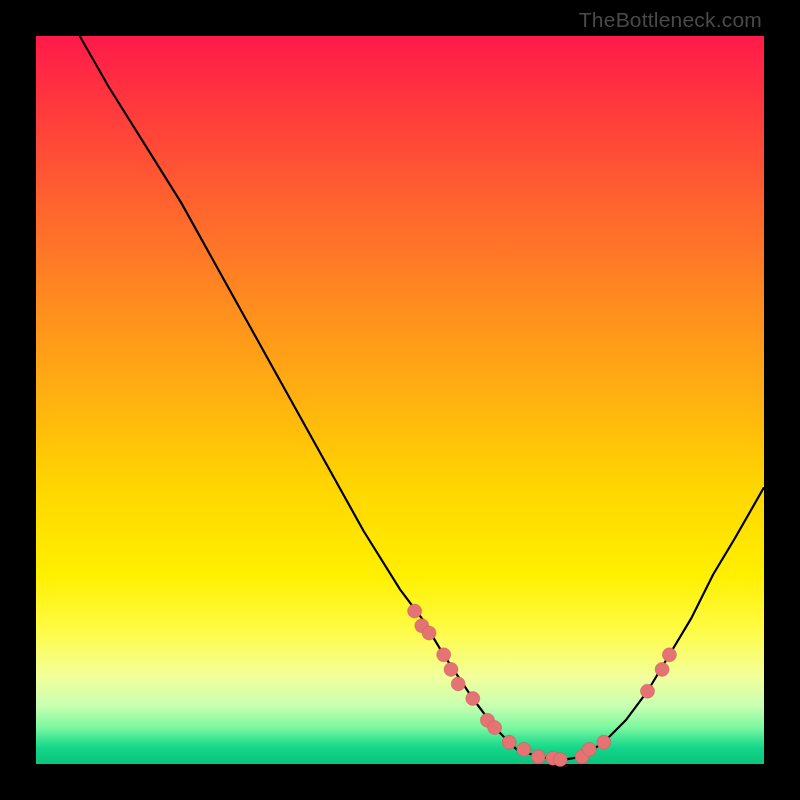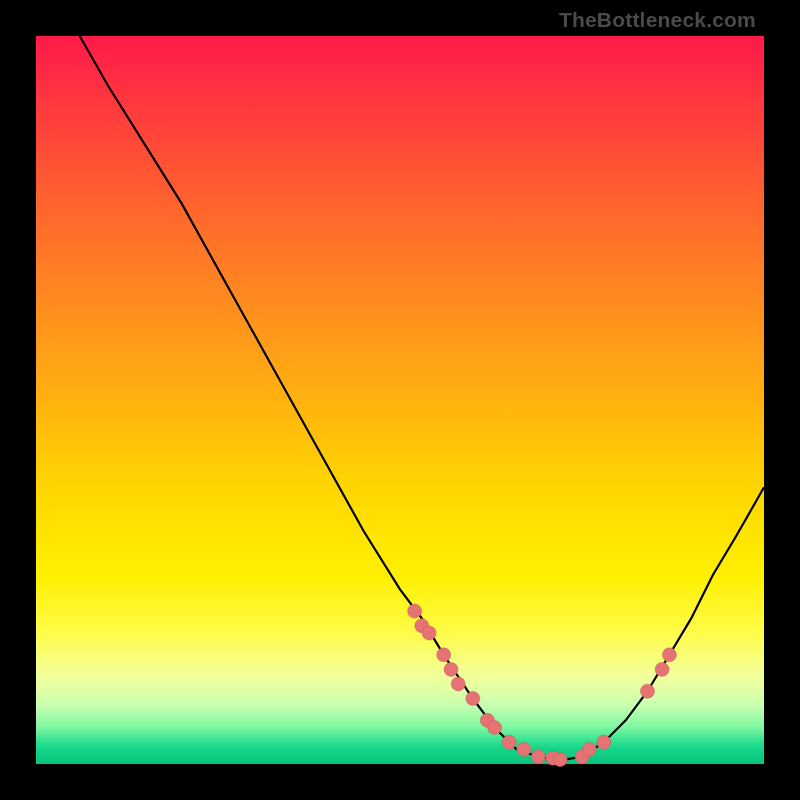--- a/index.html
+++ b/index.html
@@ -31,24 +31,24 @@
       #c8ffb0 92%,
       #7cf7a0 95%,
       #2de090 97%,
       #12d488 98%,
       #0ac47c 100%
     );
   }
   .attribution {
     position: absolute;
     top: 8px;
-    right: 44px;
+    right: 38px;
     color: #4a4a4a;
     font-size: 21px;
-    font-weight: bold;
+    font-weight: normal;
     letter-spacing: 0.2px;
   }
   svg.curve {
     position: absolute;
     left: 0;
     top: 0;
     width: 728px;
     height: 728px;
     overflow: visible;
   }

